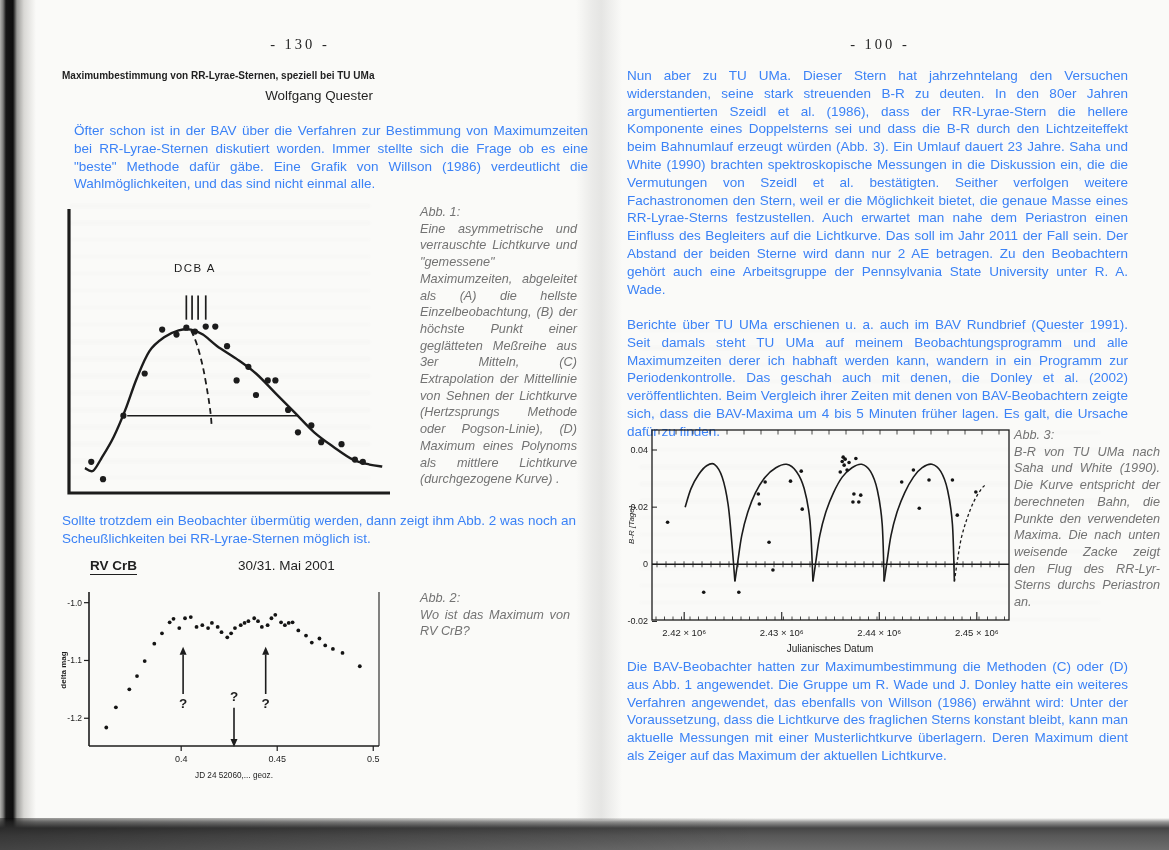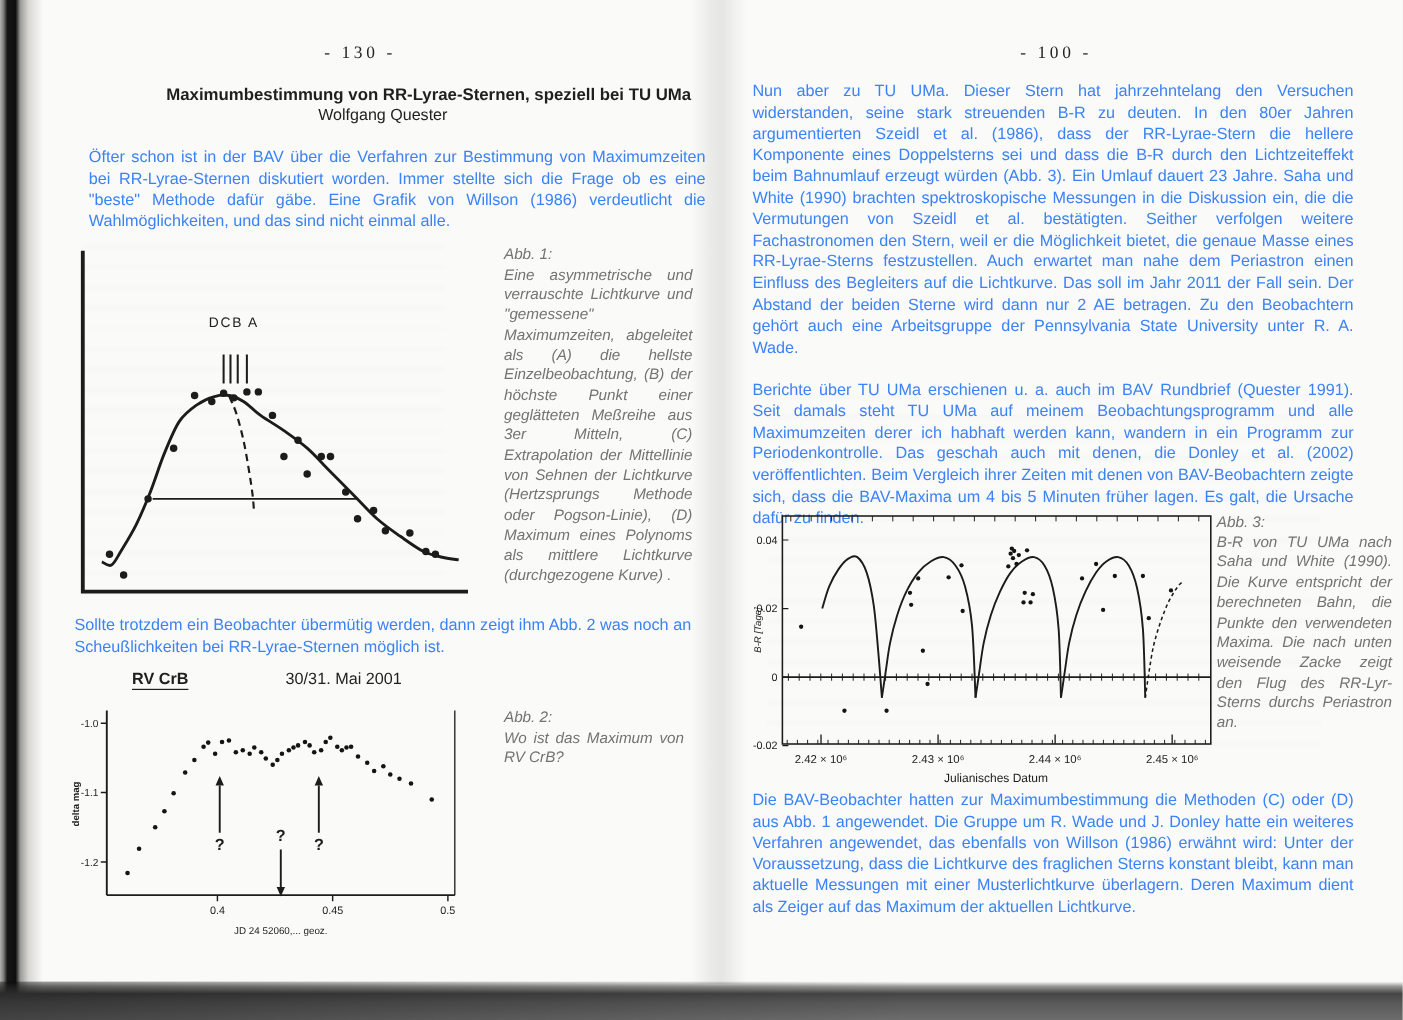--- a/index.html
+++ b/index.html
@@ -1,20 +1,20 @@
 <!DOCTYPE html>
 <html><head>
 <meta charset="utf-8">
 <style>
   html,body{margin:0;padding:0;background:#e8e8e6;}
   .scan{position:relative;width:1169px;height:850px;background:#fafaf8;overflow:hidden;
         font-family:"Liberation Sans",sans-serif;color:#1f1f1f;padding-left:28px;}
   .abs{position:absolute;}
   .pageno{font-family:"Liberation Serif",serif;font-size:14.5px;letter-spacing:3px;color:#242424;}
-  .title{font-weight:bold;font-size:14px;text-align:right;}
+  .title{font-weight:bold;font-size:10px;text-align:left;}
   .author{font-size:13.4px;text-align:center;}
   .body-text{font-size:13.5px;line-height:17.8px;text-align:justify;color:#3b82f6;}
   .caption{font-style:italic;font-size:12.7px;line-height:16.7px;text-align:justify;color:#737373;}
   .caption .cap-label{display:block;}
   .fig2-star{font-size:13.5px;font-weight:bold;border-bottom:1.5px solid #1f1f1f;padding-bottom:1px;}
   .fig2-date{font-size:13.5px;}
   .edge-left{left:0;top:0;width:36px;height:850px;
      background:linear-gradient(90deg,#b3b3b0 0px,#7d7d7b 3px,#161616 6px,#0e0e0e 13px,#9c9c99 17px,#d9d8d5 24px,rgba(250,250,248,0) 36px);}
   .edge-bottom{left:0;top:818px;width:1169px;height:32px;
      background:linear-gradient(90deg,rgba(0,0,0,.38),rgba(0,0,0,0) 65%),
@@ -76,21 +76,21 @@
       <circle cx="297.882" cy="256.604" r="3.1" fill="#1c1c1c"></circle>
       <circle cx="305.832" cy="258.812" r="3.1" fill="#1c1c1c"></circle>
     </svg>
 
   <div class="abs caption" style="left:420px;top:204px;width:157px;">
     <span class="cap-label">Abb. 1:</span><span>Eine asymmetrische und verrauschte Lichtkurve und "gemessene" Maximumzeiten, abgeleitet als (A) die hellste Einzelbeobachtung, (B) der höchste Punkt einer geglätteten Meßreihe aus 3er Mitteln, (C) Extrapolation der Mittellinie von Sehnen der Lichtkurve (Hertzsprungs Methode oder Pogson-Linie), (D) Maximum eines Polynoms als mittlere Lichtkurve (durchgezogene Kurve) .</span>
   </div>
 
   <div class="abs body-text" style="left:62px;top:512px;width:514px;">Sollte trotzdem ein Beobachter übermütig werden, dann zeigt ihm Abb. 2 was noch an Scheußlichkeiten bei RR-Lyrae-Sternen möglich ist.</div>
 
-  <span class="abs fig2-star" style="left:90px;top:558px;margin-left:20px;">RV CrB</span>
+  <span class="abs fig2-star" style="left:90px;top:558px;">RV CrB</span>
   <span class="abs fig2-date" style="left:238px;top:558px;">30/31. Mai 2001</span>
 
   <svg class="abs" style="left:57px;top:586px;" width="352" height="206" viewBox="0 0 352 206">
       <line x1="32" y1="6" x2="32" y2="160" stroke="#1c1c1c" stroke-width="1.6"></line>
       <line x1="32" y1="160" x2="322" y2="160" stroke="#1c1c1c" stroke-width="1.4"></line>
       <line x1="322" y1="6" x2="322" y2="160" stroke="#1c1c1c" stroke-width="1.1"></line>
       <line x1="124.18543046357622" y1="160" x2="124.18543046357622" y2="165" stroke="#1c1c1c" stroke-width="1.2"></line>
       <text x="124.18543046357622" y="176" text-anchor="middle" font-size="9">0.4</text>
       <line x1="220.21192052980135" y1="160" x2="220.21192052980135" y2="165" stroke="#1c1c1c" stroke-width="1.2"></line>
       <text x="220.21192052980135" y="176" text-anchor="middle" font-size="9">0.45</text>

